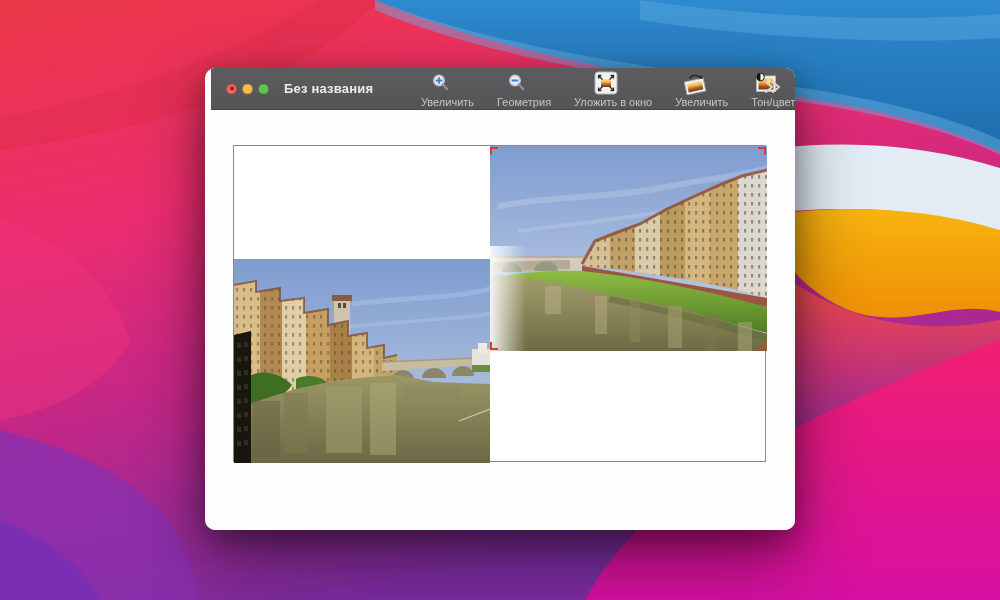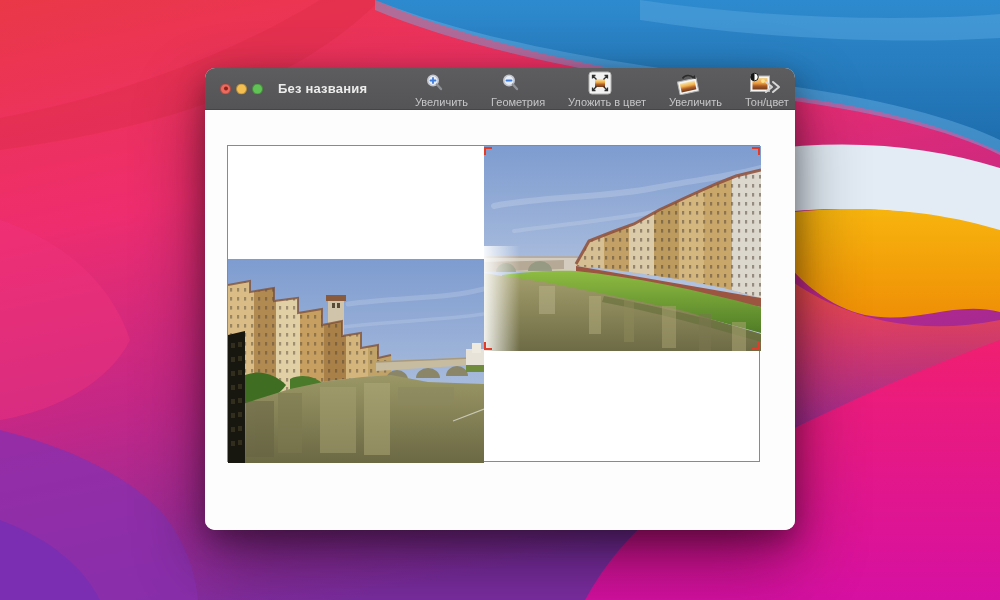--- a/index.html
+++ b/index.html
@@ -3,21 +3,21 @@
 <meta charset="utf-8">
 <style>
   html,body{margin:0;padding:0;background:#222;}
   *{box-sizing:border-box;}
   .desktop{position:relative;width:1000px;height:600px;overflow:hidden;
     font-family:"Liberation Sans",sans-serif;}
   .wallpaper{position:absolute;inset:0;}
   
   .app-window{position:absolute;left:205px;top:68px;width:590px;height:462px;
     border-radius:10px;overflow:hidden;background:#fdfdfd;
-    box-shadow:0 30px 70px rgba(0,0,0,.45),0 10px 28px rgba(0,0,0,.32);}
+    box-shadow:0 30px 70px rgba(0,0,0,.45),0 10px 28px rgba(0,0,0,.32);padding-left:6px;}
   .titlebar{position:relative;height:42px;
     background:linear-gradient(#5d5d5f,#545456);
     border-bottom:1px solid #454547;}
   .traffic-lights{position:absolute;left:15px;top:50%;transform:translateY(-50%);
     display:flex;gap:5px;}
   .tl{width:11px;height:11px;border-radius:50%;position:relative;border:.5px solid rgba(0,0,0,.25);}
   .tl-close{background:#ec6a5e;}
   .tl-close .dot{position:absolute;left:50%;top:50%;width:4px;height:4px;margin:-2px 0 0 -2px;
     border-radius:50%;background:#8c241c;}
   .tl-min{background:#f4bf50;}
@@ -139,21 +139,21 @@
               <rect x="1" y="1" width="22" height="22" rx="3" fill="#f2f2f2" stroke="#b5b5b5"></rect>
               <rect x="7" y="8" width="10" height="8" fill="url(#fsun)"></rect>
               <g stroke="#2e2e2e" stroke-width="1.3" fill="none">
                 <path d="M8.5,8.5 L4.5,4.5 M4.5,7.5 L4.5,4.5 L7.5,4.5"></path>
                 <path d="M15.5,8.5 L19.5,4.5 M16.5,4.5 L19.5,4.5 L19.5,7.5"></path>
                 <path d="M8.5,15.5 L4.5,19.5 M4.5,16.5 L4.5,19.5 L7.5,19.5"></path>
                 <path d="M15.5,15.5 L19.5,19.5 M19.5,16.5 L19.5,19.5 L16.5,19.5"></path>
               </g>
             </svg>
           </div>
-          <div class="tb-label">Уложить в цвет</div>
+          <div class="tb-label">Уложить в окно</div>
         </div>
 
         <div class="tb-item">
           <div class="tb-icon">
             <svg width="26" height="24" viewBox="0 0 26 24">
               <defs>
                 <linearGradient id="gsun" x1="0" y1="0" x2="0" y2="1">
                   <stop offset="0" stop-color="#f8e7ad"></stop>
                     <stop offset=".4" stop-color="#f0b04c"></stop>
                   <stop offset=".68" stop-color="#b05f28"></stop>

